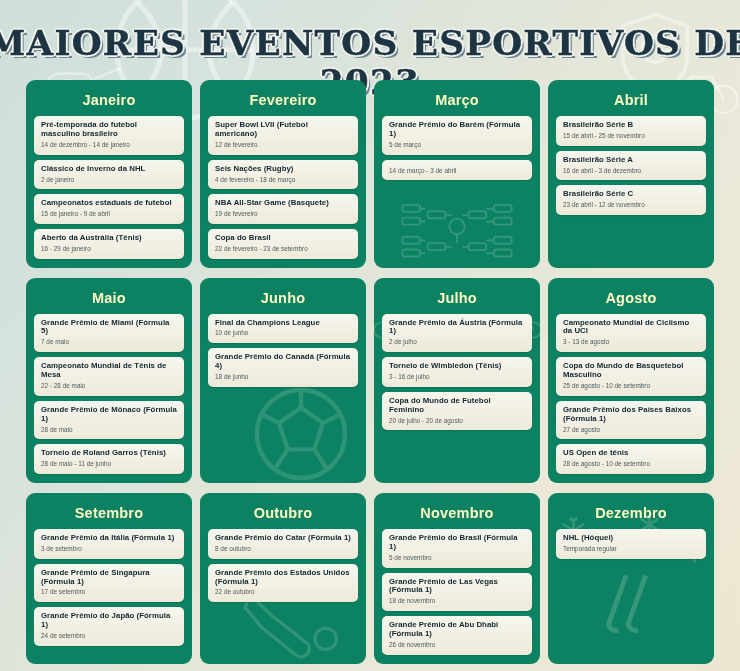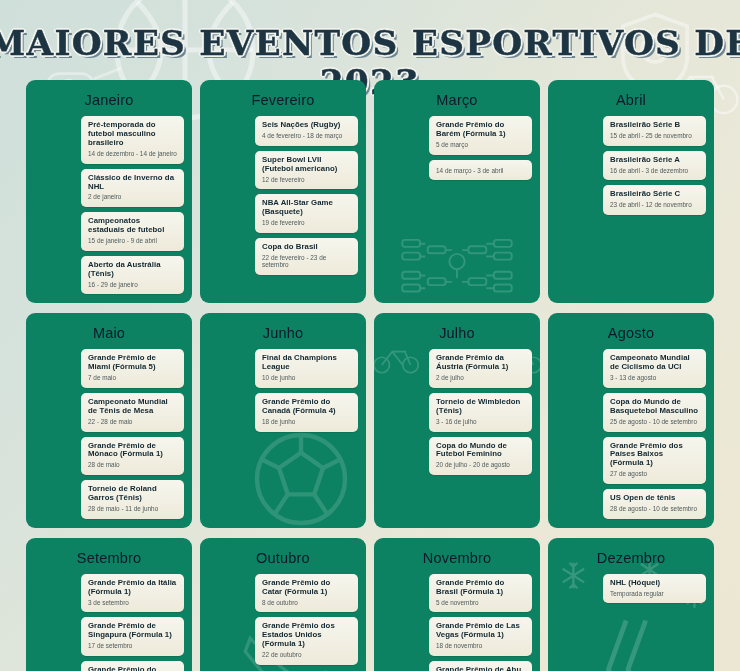--- a/index.html
+++ b/index.html
@@ -45,27 +45,27 @@
     padding:8px 8px 9px 8px;
     position:relative;
     overflow:hidden;
     min-height:148px;
     display:flex; flex-direction:column;
   }
   .panel-deco { position:absolute; inset:0; pointer-events:none; z-index:0; }
   .month-name {
     position:relative; z-index:2;
     text-align:center;
-    color:#0f172a;
+    color:#fef9c3;
     font-size:14.5px;
-    font-weight:400;
+    font-weight:700;
     letter-spacing:.2px;
     padding:4px 0 8px 0;
   }
-  .events { position:relative; z-index:2; display:flex; flex-direction:column; gap:5px;margin-left:47px; }
+  .events { position:relative; z-index:2; display:flex; flex-direction:column; gap:5px; }
   .event-card {
     background: linear-gradient(180deg,#f6f6ee 0%,#eeeada 100%);
     border-radius:5px;
     padding:5px 7px 6px 7px;
     box-shadow:0 1px 1px rgba(0,0,0,.12);
   }
   .event-name {
     color:#122730;
     font-size:7.8px;
     font-weight:700;
@@ -139,26 +139,26 @@
           <div class="event-name">Aberto da Austrália (Tênis)</div>
           <div class="event-date">16 - 29 de janeiro</div>
         </div>
       </div>
     </div>
     <div class="month-panel">
       <div class="panel-deco"></div>
       <div class="month-name">Fevereiro</div>
       <div class="events">
         <div class="event-card">
+          <div class="event-name">Super Bowl LVII (Futebol americano)</div>
+          <div class="event-date">12 de fevereiro</div>
+        </div>
+        <div class="event-card">
           <div class="event-name">Seis Nações (Rugby)</div>
           <div class="event-date">4 de fevereiro - 18 de março</div>
-        </div>
-        <div class="event-card">
-          <div class="event-name">Super Bowl LVII (Futebol americano)</div>
-          <div class="event-date">12 de fevereiro</div>
         </div>
         <div class="event-card">
           <div class="event-name">NBA All-Star Game (Basquete)</div>
           <div class="event-date">19 de fevereiro</div>
         </div>
         <div class="event-card">
           <div class="event-name">Copa do Brasil</div>
           <div class="event-date">22 de fevereiro - 23 de setembro</div>
         </div>
       </div>

